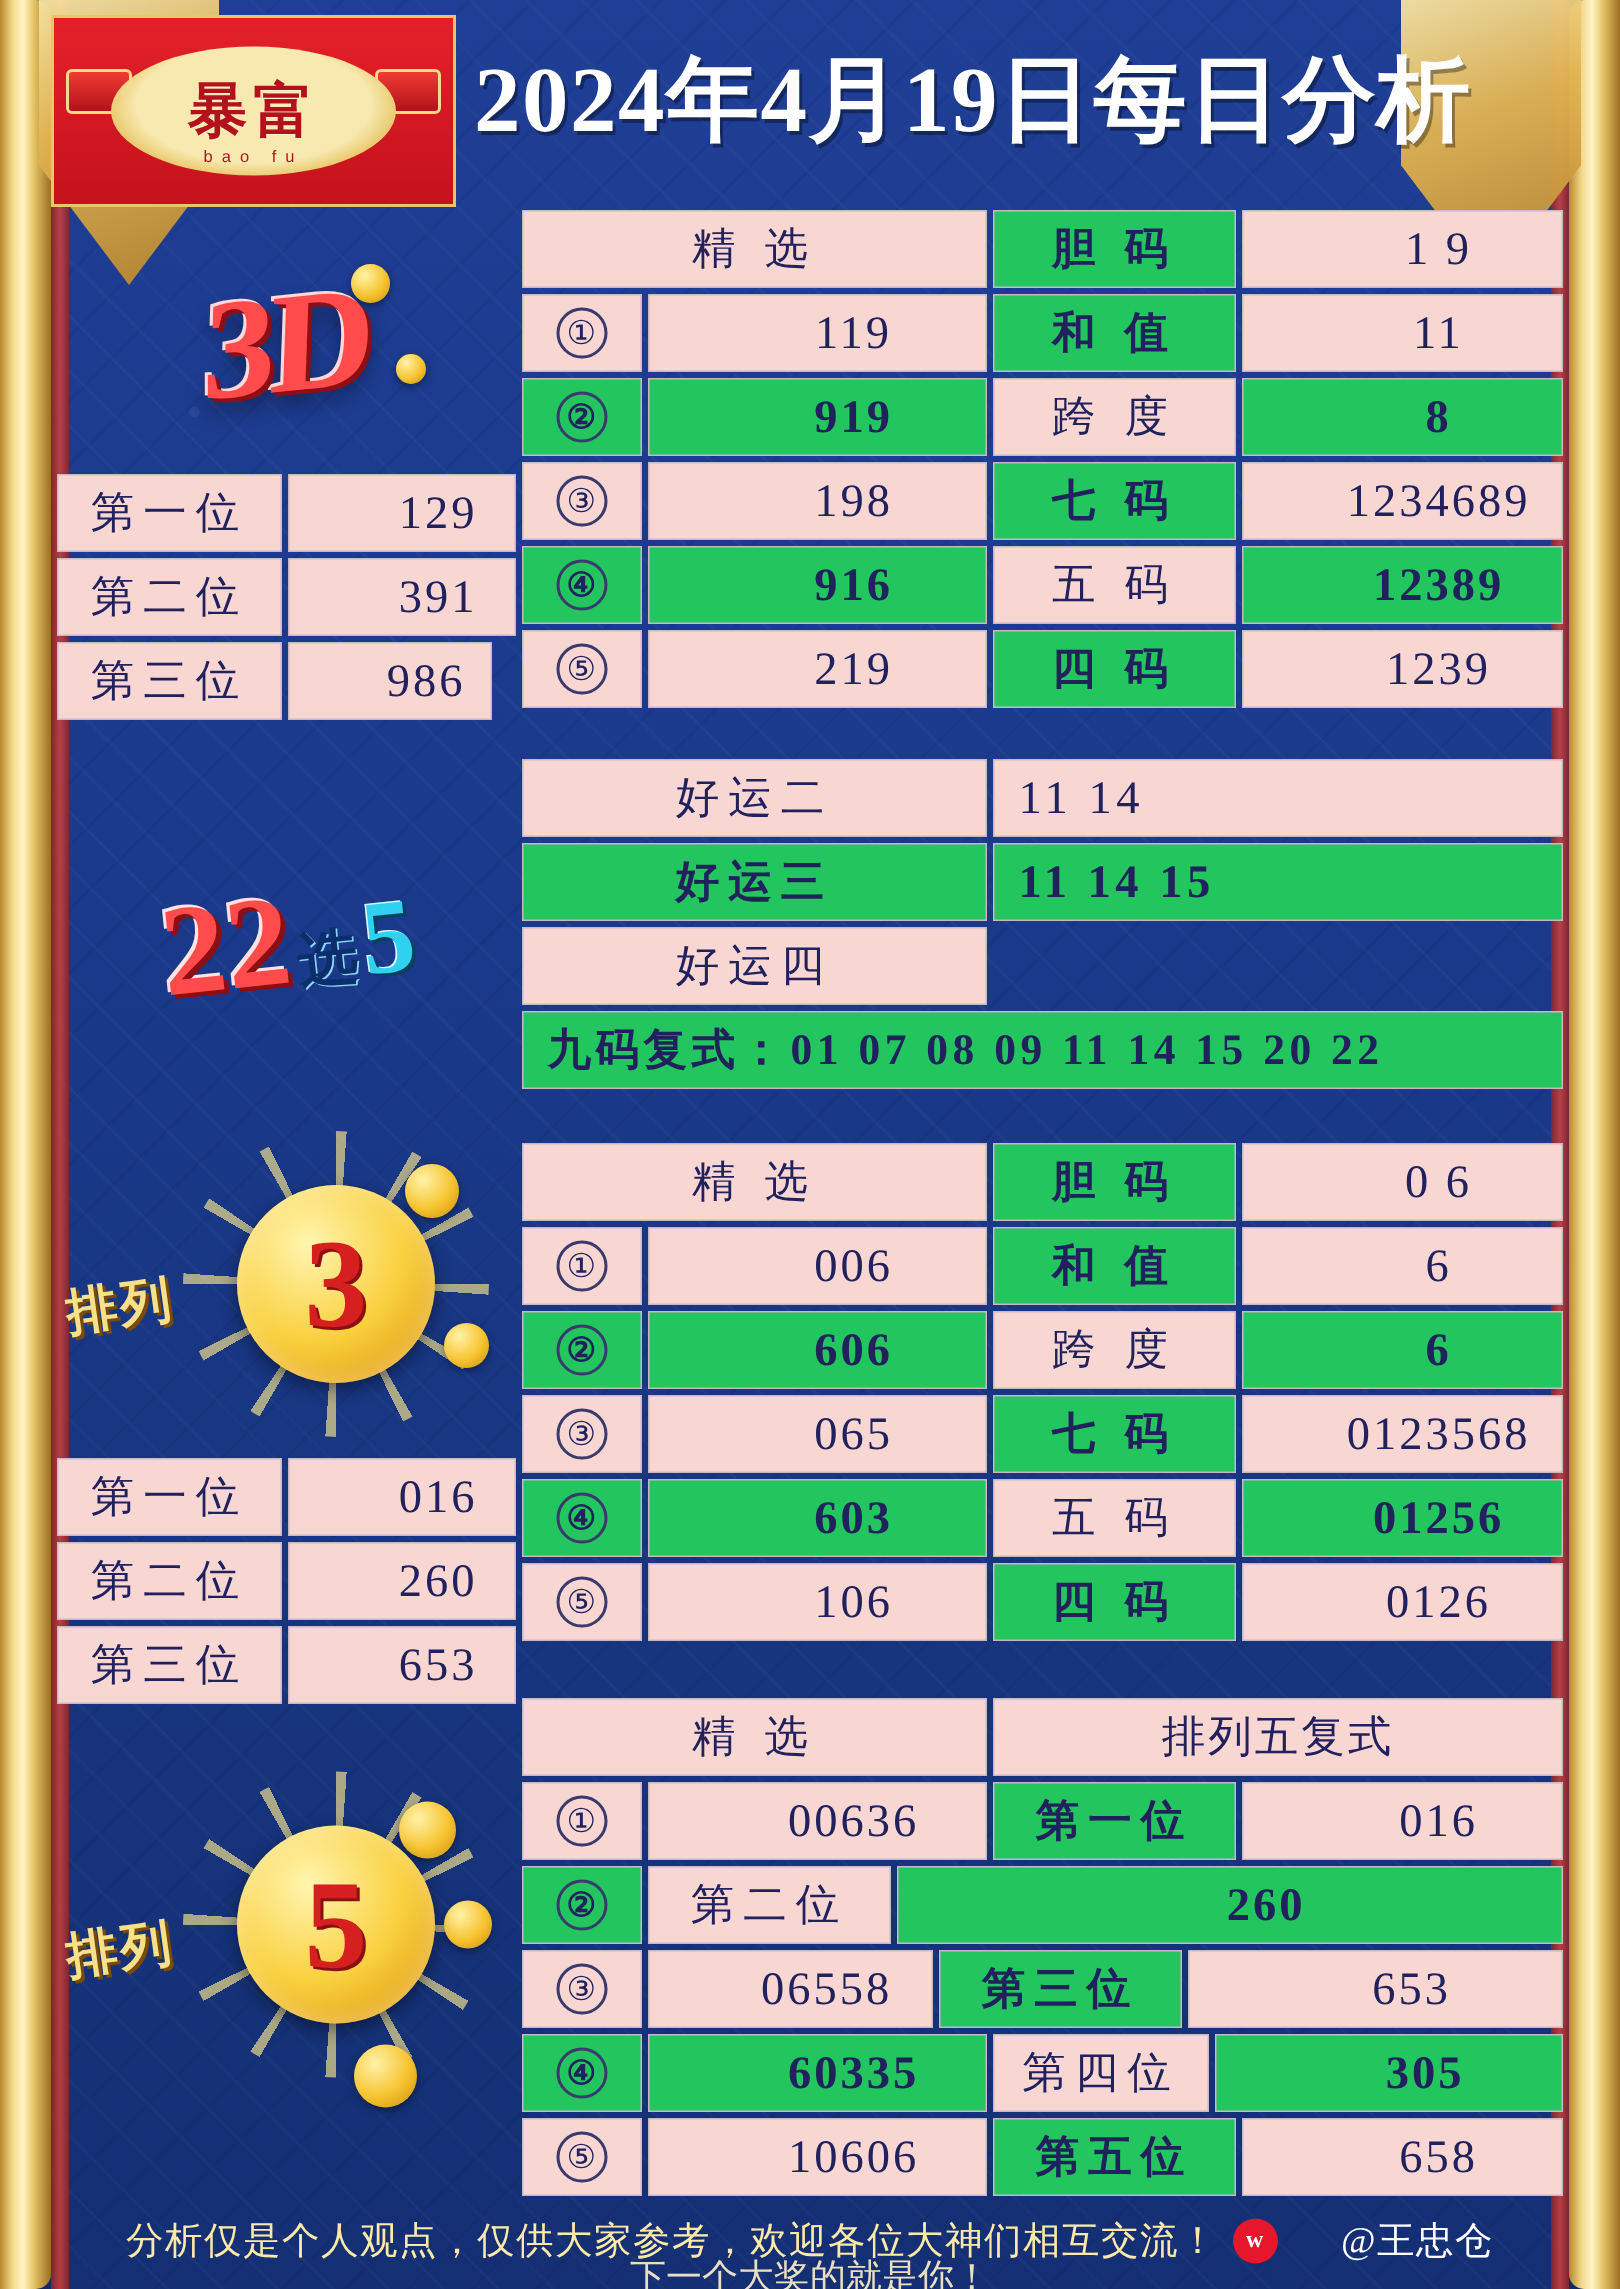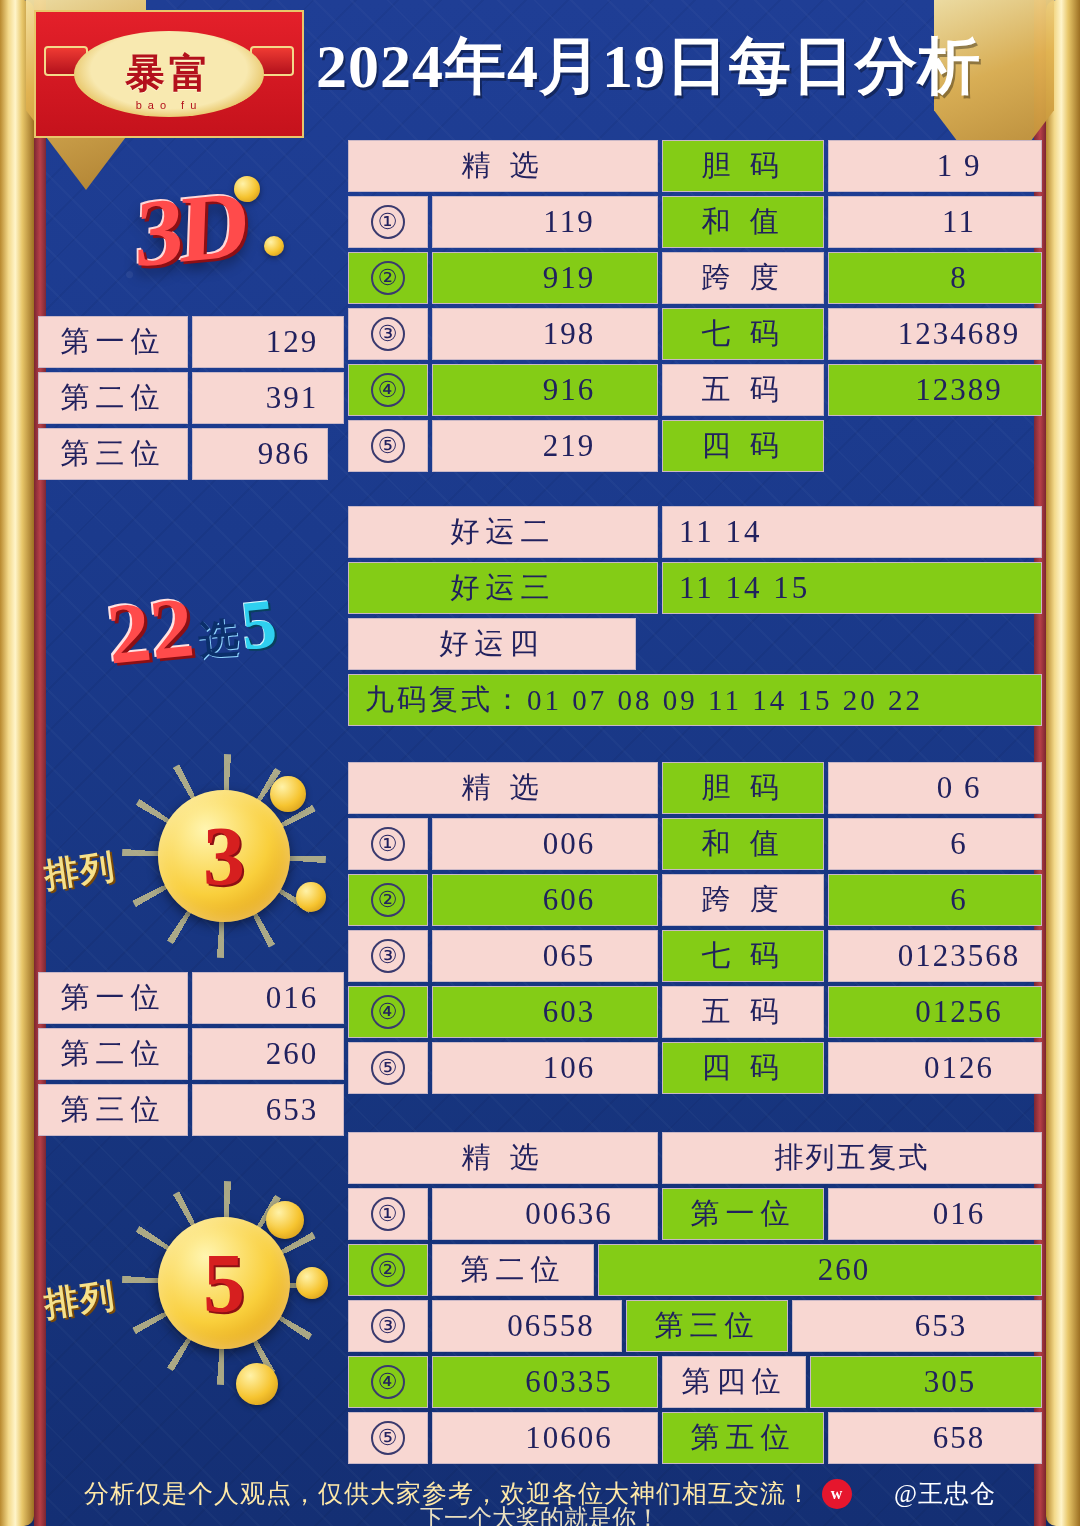--- a/index.html
+++ b/index.html
@@ -100,21 +100,21 @@
     background:#f8d7d2;
     border:1px solid #c9b7c6;
     color:#21215e;
     font-family:"Liberation Serif", serif;
     font-size:30px;
     display:flex; align-items:center; justify-content:center;
     text-align:center;
     letter-spacing:1px;
     height:52px;
   }
-  .cell.lav { background:#84cc16; }
+  .cell.lav { background:#22c55e;font-weight:bold; }
   .cell.label { font-size:29px; letter-spacing:6px; }
   .cell.num { font-size:31px; letter-spacing:2px;padding-left:48px; }
   .cell.left { justify-content:flex-start; padding-left:16px; letter-spacing:3px; }
   .circ {
     display:inline-flex; align-items:center; justify-content:center;
     width:34px; height:34px; border:2px solid #3a3a6e; border-radius:50%;
     font-size:22px; color:#21215e;
   }
 
   .row { display:flex; gap:4px; margin-bottom:4px; }
@@ -305,20 +305,21 @@
         <div class="cell lav num" style="width:226px">916</div>
         <div class="cell label" style="width:162px">五  码</div>
         <div class="cell lav num" style="flex:1">12389</div>
       </div>
       <div class="row">
         <div class="cell" style="width:80px">
             <span class="circ">⑤</span>
           </div>
         <div class="cell num" style="width:226px">219</div>
         <div class="cell lav label" style="width:162px">四  码</div>
+        <div class="cell num" style="flex:1">1239</div>
       </div>
     </div>
   </div>
 </div>
 
 <div class="section" style="left:38px; top:506px; width:1004px;">
   <div style="display:flex; gap:4px;">
     <div style="width:306px; display:flex; align-items:center; justify-content:center; height:240px;">
       <div class="emblem-22">
         <span class="e22-num">22</span>
@@ -329,21 +330,21 @@
     <div style="flex:1">
       <div class="row">
         <div class="cell label" style="width:310px">好运二</div>
         <div class="cell left num" style="flex:1">11  14</div>
       </div>
       <div class="row">
         <div class="cell lav label" style="width:310px">好运三</div>
         <div class="cell lav left num" style="flex:1">11  14  15</div>
       </div>
       <div class="row">
-        <div class="cell label" style="width:288px">好运四</div>
+        <div class="cell label" style="width:310px">好运四</div>
       </div>
       <div class="row">
         <div class="cell lav left" style="flex:1; font-size:29px;">
           <span>九码复式：</span>
           <span style="margin-left:2px">01  07  08  09  11  14  15  20  22</span>
         </div>
       </div>
     </div>
   </div>
 </div>

